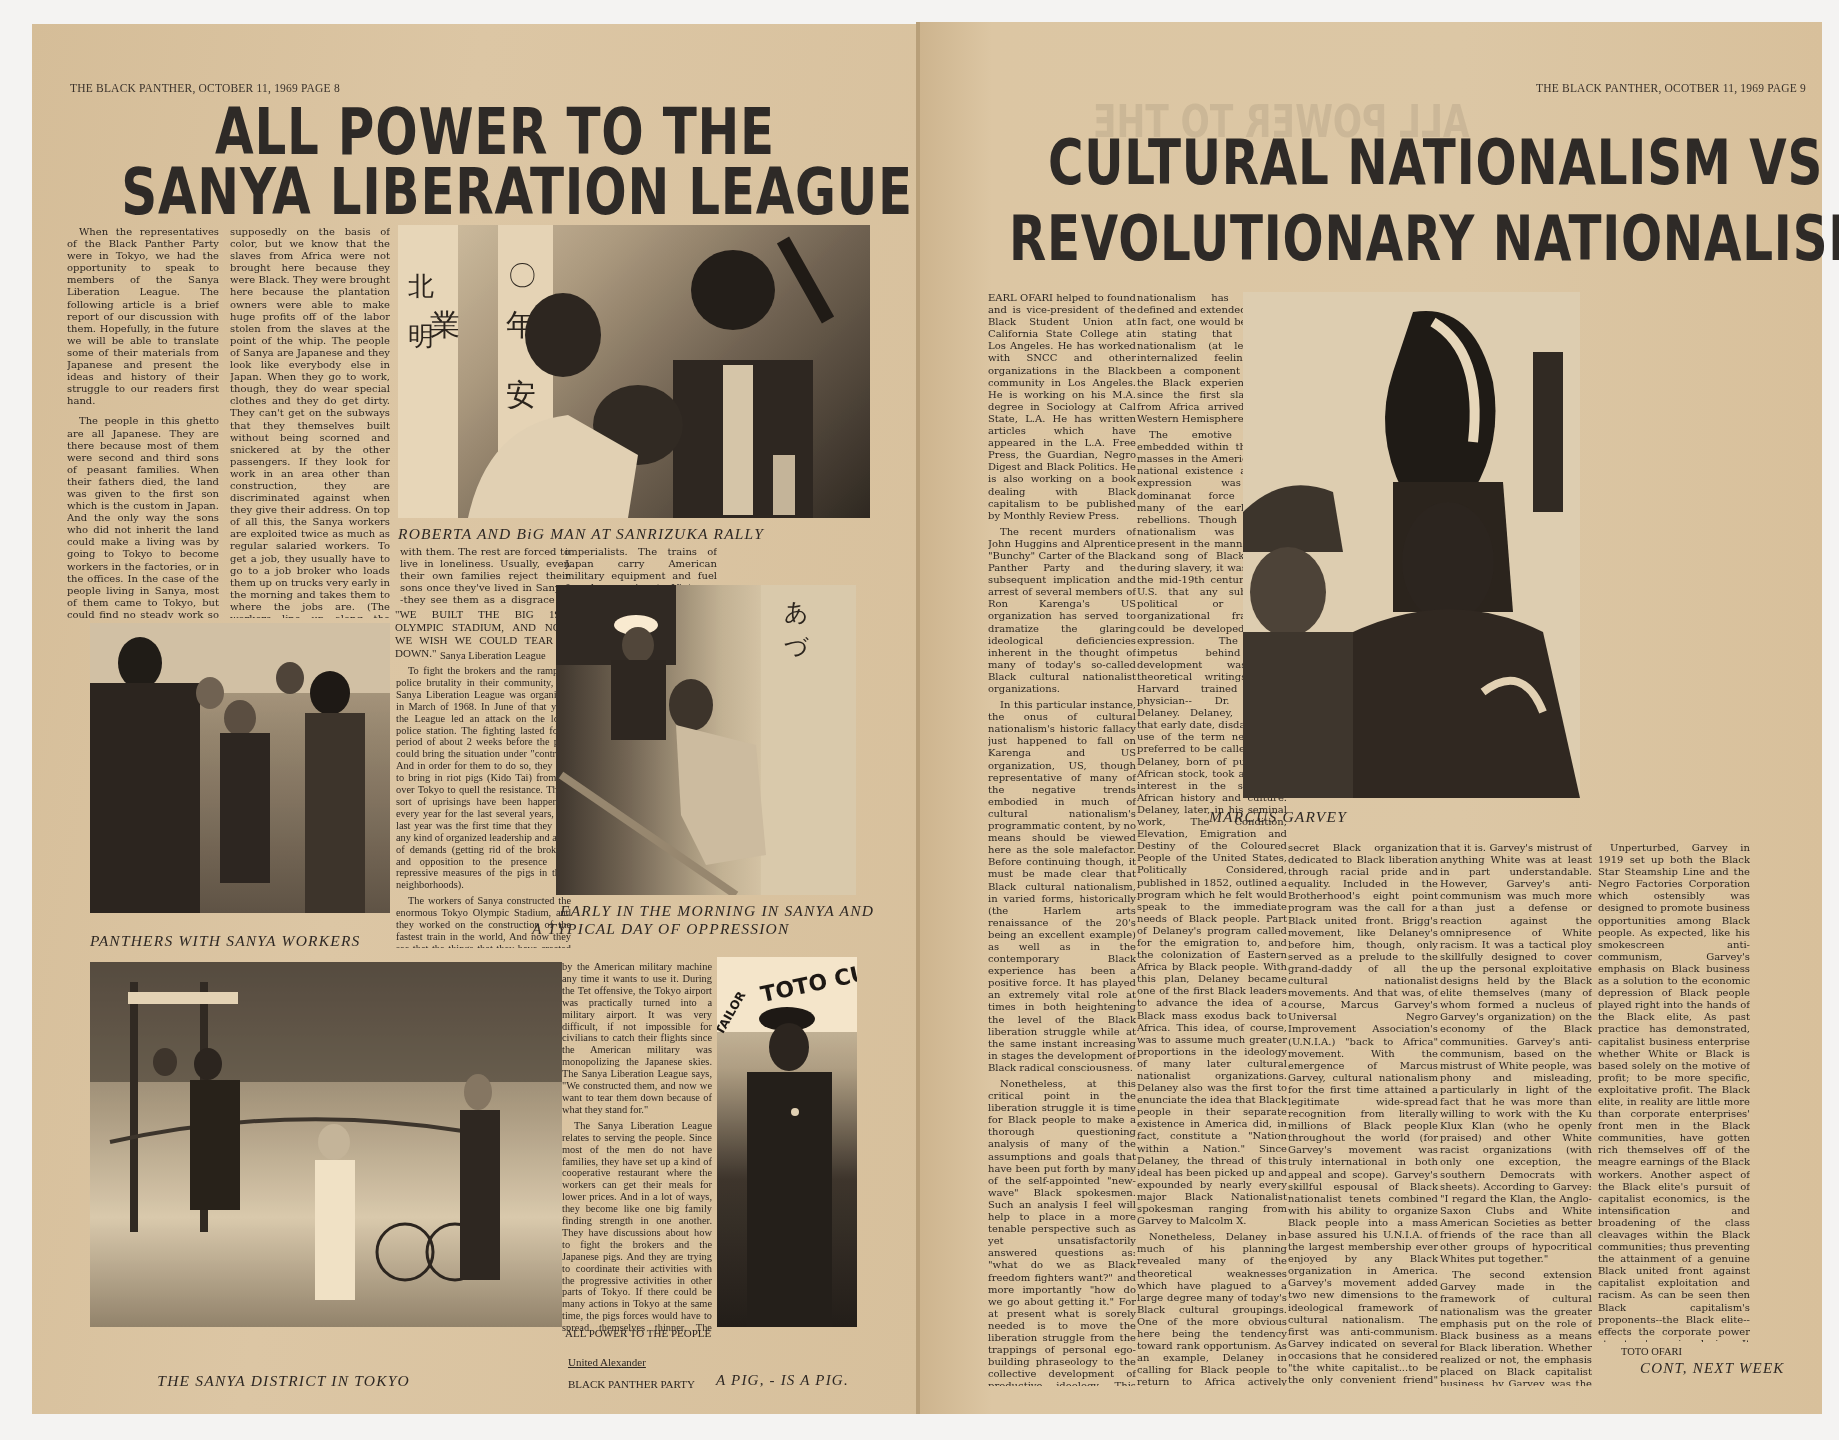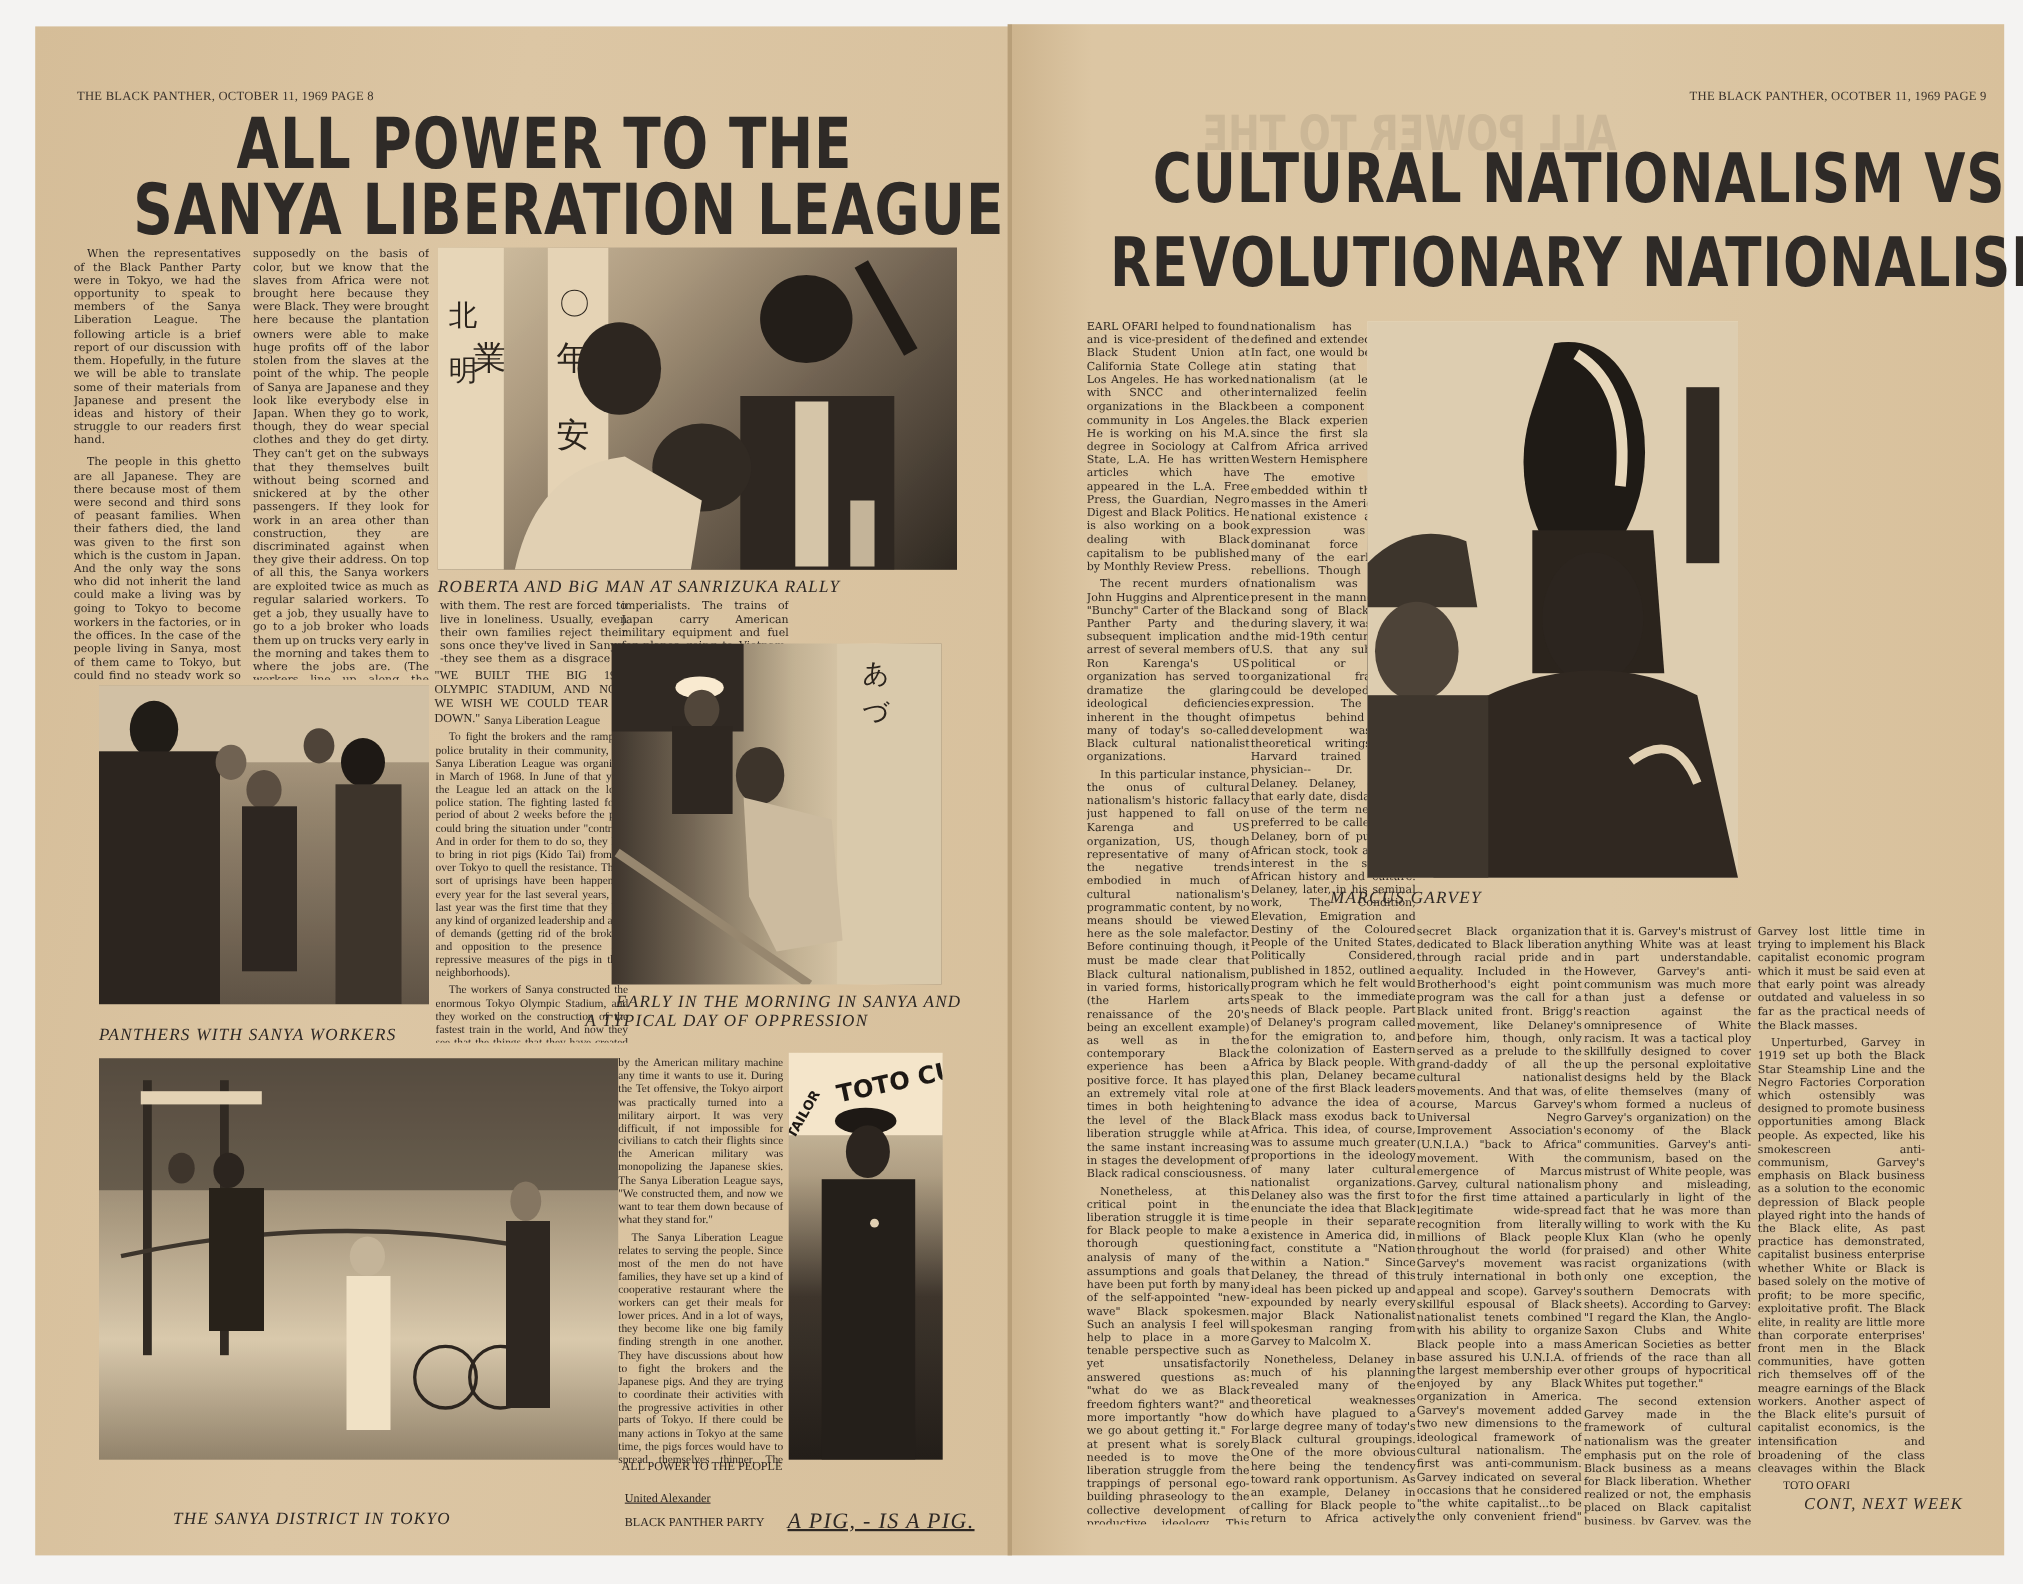--- a/index.html
+++ b/index.html
@@ -142,21 +142,21 @@
   <svg width="140" height="370" viewBox="0 0 140 370">
     <rect x="0" y="0" width="140" height="75" fill="#e3dac9"></rect>
     <text x="45" y="40" font-size="22" font-weight="bold" fill="#1c1713" font-family="DejaVu Sans, sans-serif" transform="rotate(-12 70 40)">TOTO CUSTOM</text>
     <text x="0" y="70" font-size="12" font-weight="bold" fill="#1c1713" font-family="DejaVu Sans, sans-serif" transform="rotate(-60 10 70)">TAILOR</text>
     <ellipse cx="70" cy="62" rx="28" ry="12" fill="#1d1814"></ellipse>
     <ellipse cx="72" cy="90" rx="20" ry="24" fill="#2a231e"></ellipse>
     <rect x="30" y="115" width="85" height="255" fill="#231d19"></rect>
     <circle cx="78" cy="155" r="4" fill="#d3c6b0"></circle>
   </svg>
 </div>
-<div class="abs caption" style="left:716px;top:1372px;width:140px;font-size:20px;text-decoration:underline;">A PIG, - IS A PIG.</div>
+<div class="abs caption" style="left:716px;top:1372px;width:140px;font-size:15px;">A PIG, - IS A PIG.</div>
 
 <div class="abs folio" style="left:1536px;top:82px;">THE BLACK PANTHER, OCOTBER 11, 1969 PAGE 9</div>
 <div class="abs ghost" style="left:1040px;top:96px;">ALL POWER TO THE</div>
 
 <div class="abs headline" style="left:960px;top:132px;width:800px;font-size:62px;">CULTURAL NATIONALISM VS</div>
 <div class="abs headline" style="left:910px;top:208px;width:900px;font-size:62px;">REVOLUTIONARY NATIONALISM</div>
 
 <div class="abs col" style="left:988px;top:292px;width:148px;height:1094px;">
   <p style="text-indent:0">EARL OFARI helped to found and is vice-president of the Black Student Union at California State College at Los Angeles. He has worked with SNCC and other organizations in the Black community in Los Angeles. He is working on his M.A. degree in Sociology at Cal State, L.A. He has written articles which have appeared in the L.A. Free Press, the Guardian, Negro Digest and Black Politics. He is also working on a book dealing with Black capitalism to be published by Monthly Review Press.</p>
   <p>The recent murders of John Huggins and Alprentice "Bunchy" Carter of the Black Panther Party and the subsequent implication and arrest of several members of Ron Karenga's US organization has served to dramatize the glaring ideological deficiencies inherent in the thought of many of today's so-called Black cultural nationalist organizations.</p>
@@ -194,17 +194,16 @@
   <p style="text-indent:0">secret Black organization dedicated to Black liberation through racial pride and equality. Included in the Brotherhood's eight point program was the call for a Black united front. Brigg's movement, like Delaney's before him, though, only served as a prelude to the grand-daddy of all the cultural nationalist movements. And that was, of course, Marcus Garvey's Universal Negro Improvement Association's (U.N.I.A.) "back to Africa" movement. With the emergence of Marcus Garvey, cultural nationalism for the first time attained a legitimate wide-spread recognition from literally millions of Black people throughout the world (for Garvey's movement was truly international in both appeal and scope). Garvey's skillful espousal of Black nationalist tenets combined with his ability to organize Black people into a mass base assured his U.N.I.A. of the largest membership ever enjoyed by any Black organization in America. Garvey's movement added two new dimensions to the ideological framework of cultural nationalism. The first was anti-communism. Garvey indicated on several occasions that he considered "the white capitalist...to be the only convenient friend" of the Black worker. In addition, Garvey stated; "Fundamentally what racial difference is there between a White Communist, Republican or Democrat?...On the appeal of race interest the Communist is as ready as either to show his racial...superiority over the Negro."</p>
 
 </div>
 
 <div class="abs col" style="left:1440px;top:842px;width:152px;height:544px;">
   <p style="text-indent:0">that it is. Garvey's mistrust of anything White was at least in part understandable. However, Garvey's anti-communism was much more than just a defense or reaction against the omnipresence of White racism. It was a tactical ploy skillfully designed to cover up the personal exploitative designs held by the Black elite themselves (many of whom formed a nucleus of Garvey's organization) on the economy of the Black communities. Garvey's anti-communism, based on the mistrust of White people, was phony and misleading, particularly in light of the fact that he was more than willing to work with the Ku Klux Klan (who he openly praised) and other White racist organizations (with only one exception, the southern Democrats with sheets). According to Garvey: "I regard the Klan, the Anglo-Saxon Clubs and White American Societies as better friends of the race than all other groups of hypocritical Whites put together."</p>
   <p>The second extension Garvey made in the framework of cultural nationalism was the greater emphasis put on the role of Black business as a means for Black liberation. Whether realized or not, the emphasis placed on Black capitalist business, by Garvey, was the direct complement of his position of anti-communism. It should not be a surprise, though, that Garvey did look to business as a source of strength for the building of his movement. For Garvey, as it is known, came to the U.S. in 1915 for the specific purpose of meeting with Booker T. Washington and thereby joining his then Jamaica-based U.N.I.A. up with Washington's movement for Black (elite) economic "independence." As Garvey himself related: "I read 'Up from Slavery' by Booker T. Washington and then my doom--if I may so call it--of being a race leader dawned upon me..."After Washington's death,</p>
 </div>
 
 <div class="abs col" style="left:1598px;top:842px;width:152px;height:500px;">
-  <p style="text-indent:0">Garvey lost little time in trying to implement his Black capitalist economic program which it must be said even at that early point was already outdated and valueless in so far as the practical needs of the Black masses.</p>
   <p>Unperturbed, Garvey in 1919 set up both the Black Star Steamship Line and the Negro Factories Corporation which ostensibly was designed to promote business opportunities among Black people. As expected, like his smokescreen anti-communism, Garvey's emphasis on Black business as a solution to the economic depression of Black people played right into the hands of the Black elite, As past practice has demonstrated, capitalist business enterprise whether White or Black is based solely on the motive of profit; to be more specific, exploitative profit. The Black elite, in reality are little more than corporate enterprises' front men in the Black communities, have gotten rich themselves off of the meagre earnings of the Black workers. Another aspect of the Black elite's pursuit of capitalist economics, is the intensification and broadening of the class cleavages within the Black communities; thus preventing the attainment of a genuine Black united front against capitalist exploitation and racism. As can be seen then Black capitalism's proponents--the Black elite--effects the corporate power structure's main desire. It creates divisions while maintaining vested interest. So Garvey with his promotion of Black business enterprise laid the foundation for the future "Buy Black" and "support Black" campaigns which the Black elite over the years has so judiciously plugged in their quest for profit.</p>
 </div>
 <div class="abs sig" style="left:1621px;top:1346px;font-size:10.5px;">TOTO OFARI</div>
 <div class="abs caption" style="left:1640px;top:1360px;font-size:15px;text-align:left;">CONT, NEXT WEEK</div>
 
 </body></html>

